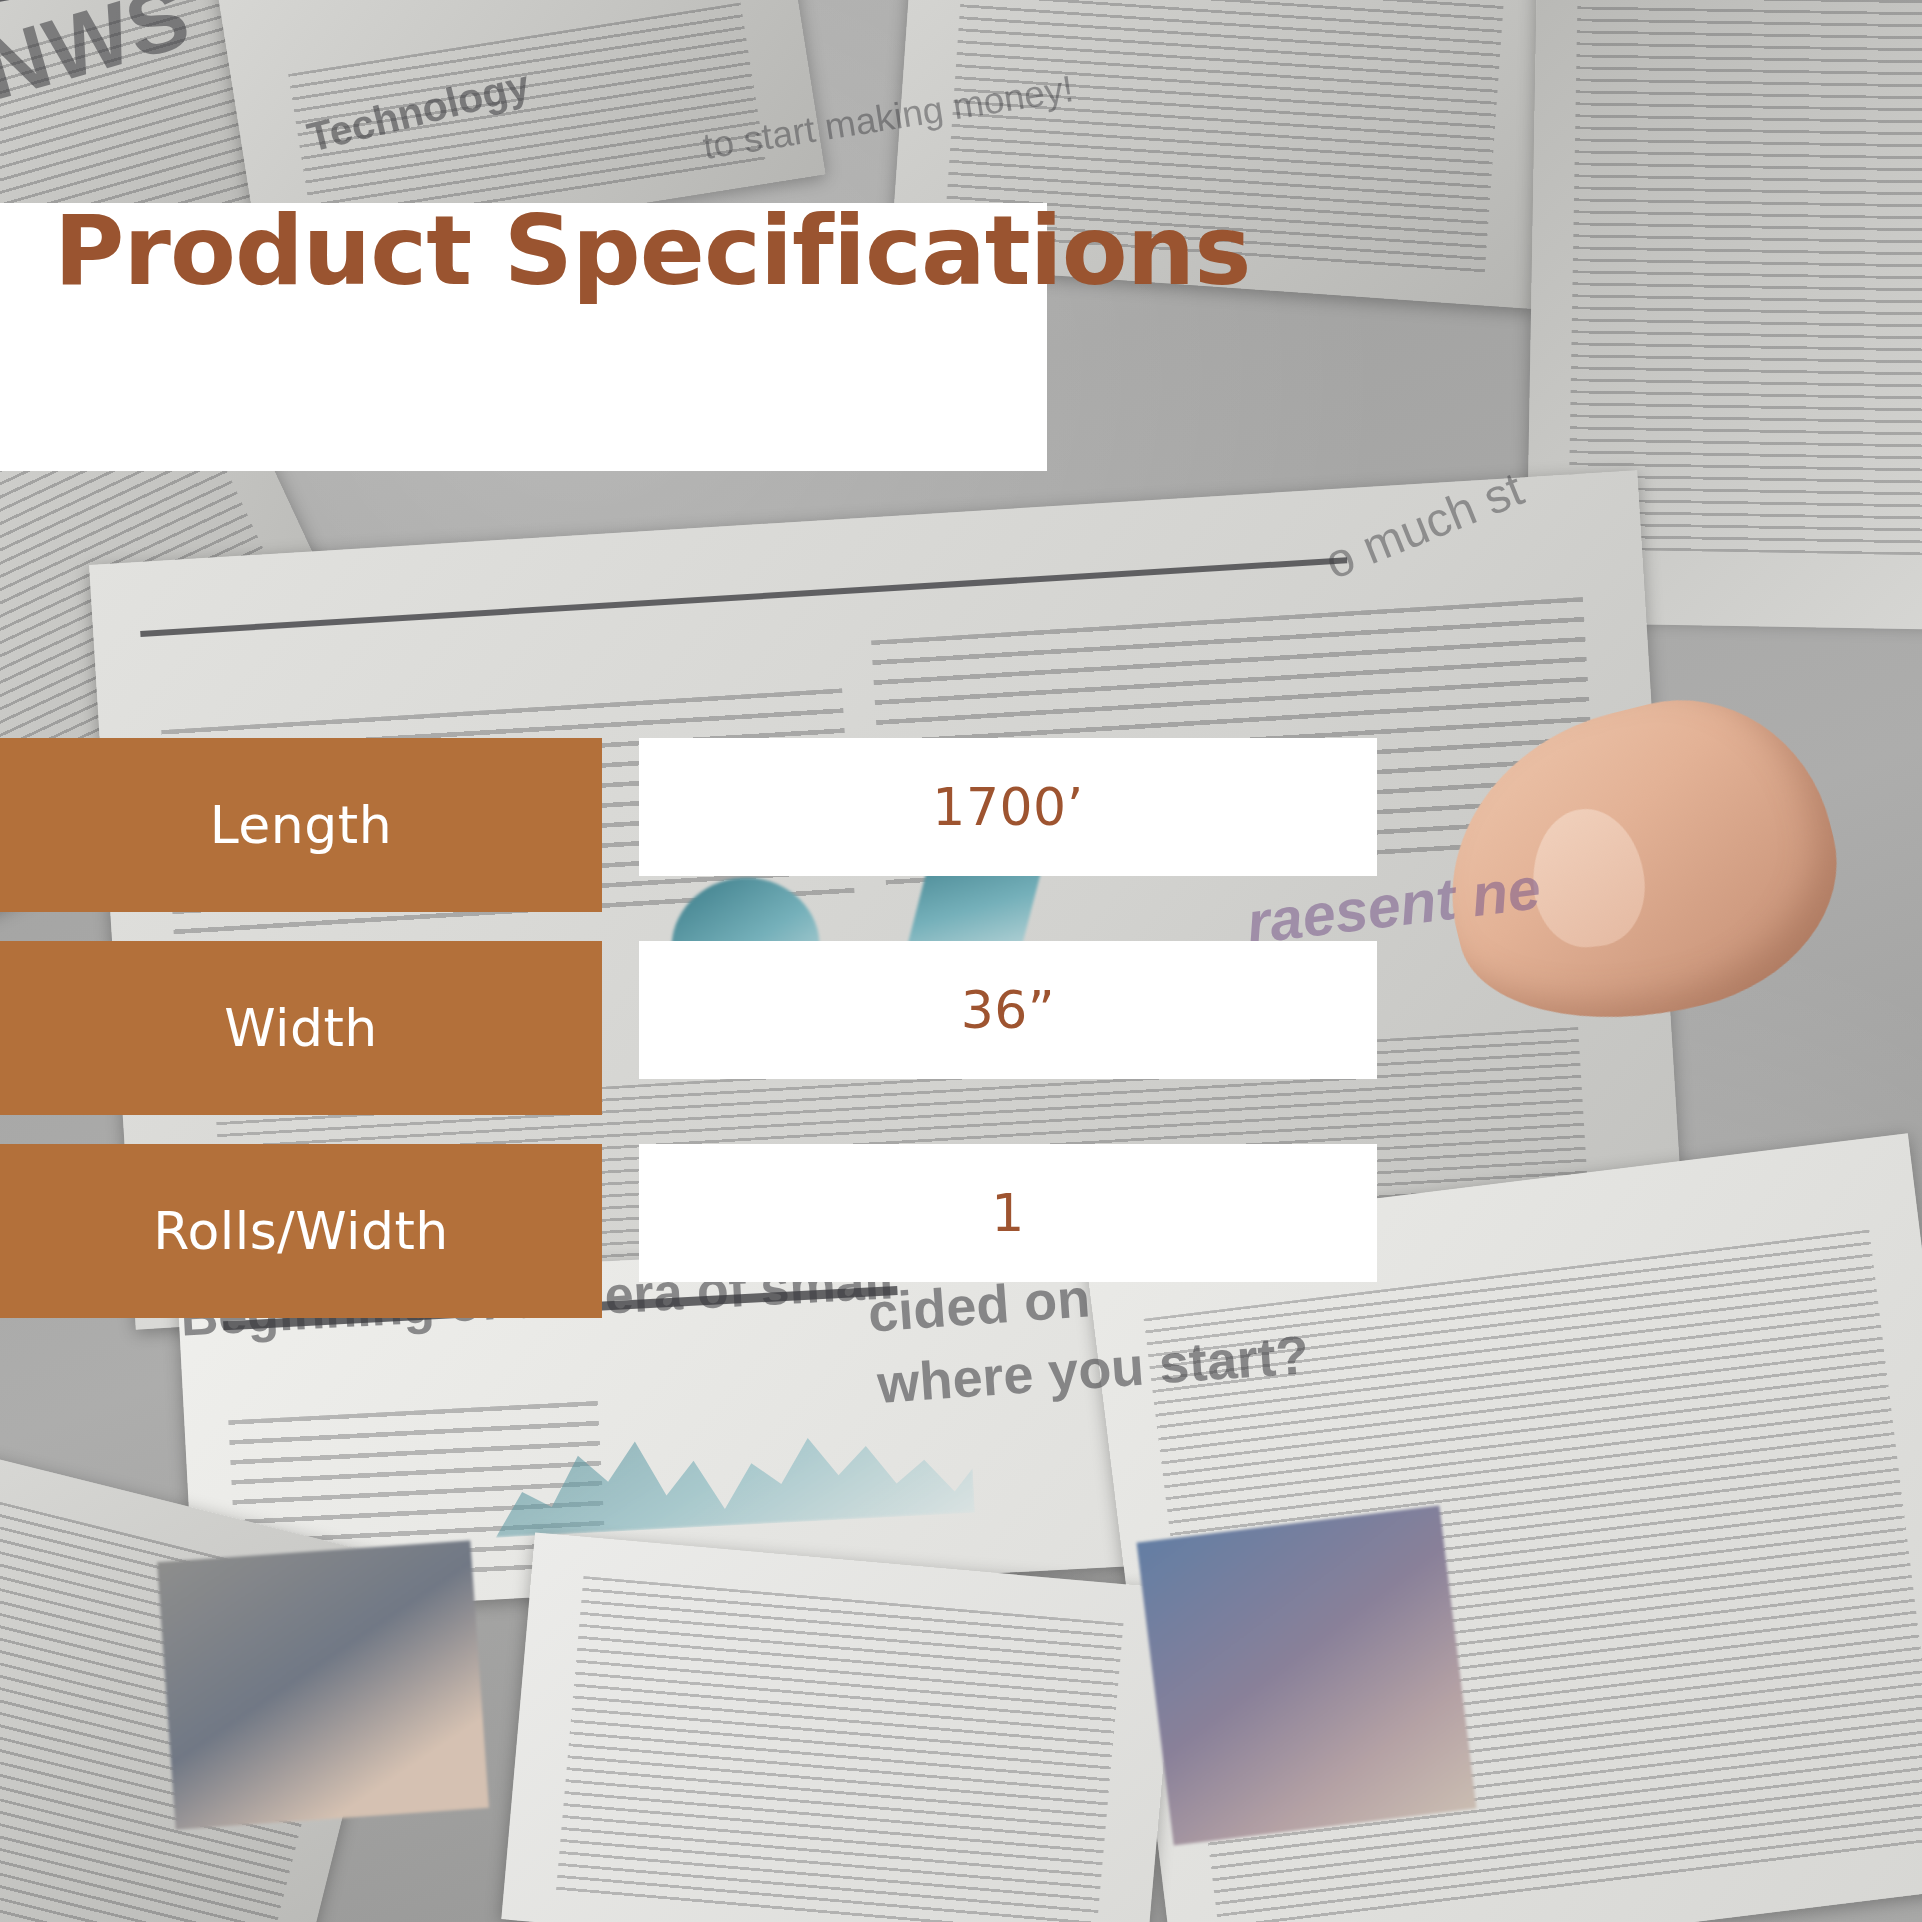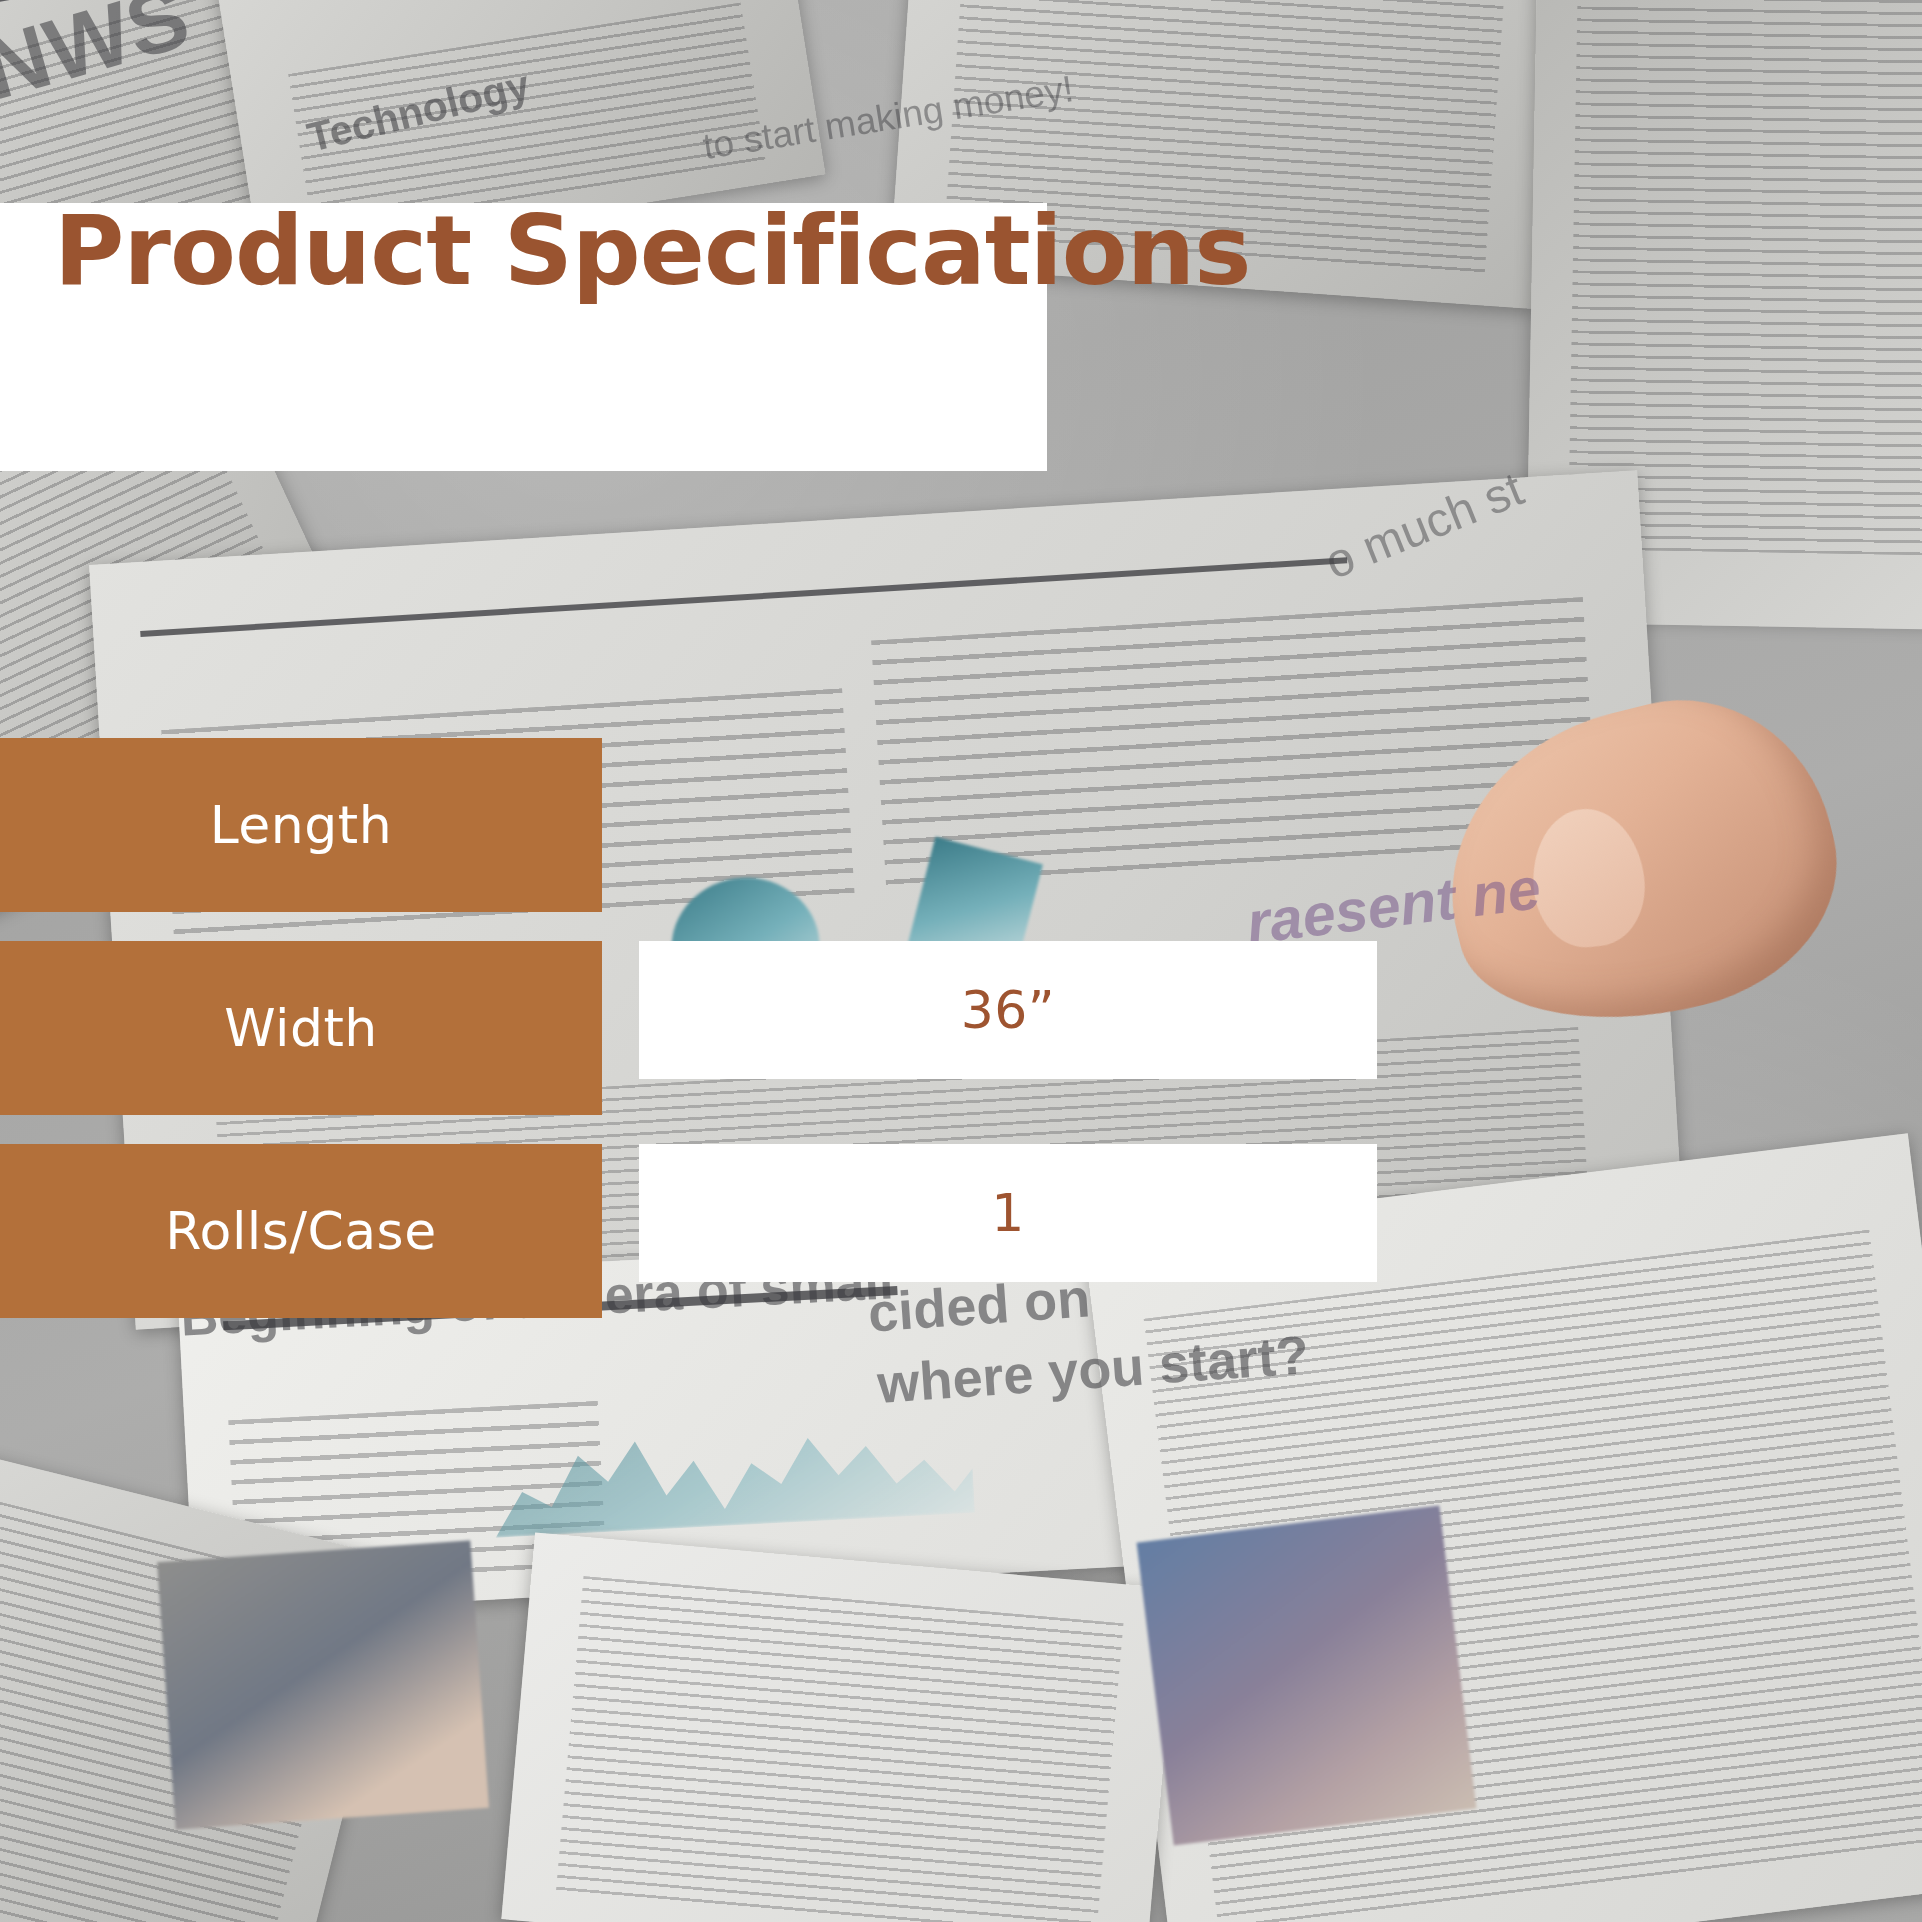--- a/index.html
+++ b/index.html
@@ -248,28 +248,29 @@
   <div class="bgword" style="left:-18.5px; top:-9.2px; font-size:89px; transform:rotate(-16deg);">NWS</div>
 
   <div class="title-banner">
     <h1 class="title-text">Product Specifications</h1>
   </div>
 
   <div class="spec-table">
 
     <div class="spec-row">
       <div class="spec-label">Length</div>
+      <div class="spec-value">1700’</div>
     </div>
 
     <div class="spec-row">
       <div class="spec-label">Width</div>
       <div class="spec-value">36”</div>
     </div>
 
     <div class="spec-row">
-      <div class="spec-label">Rolls/Case</div>
+      <div class="spec-label">Rolls/Width</div>
       <div class="spec-value">1</div>
     </div>
 
   </div>
 
 </div>
 
 
 </body></html>

